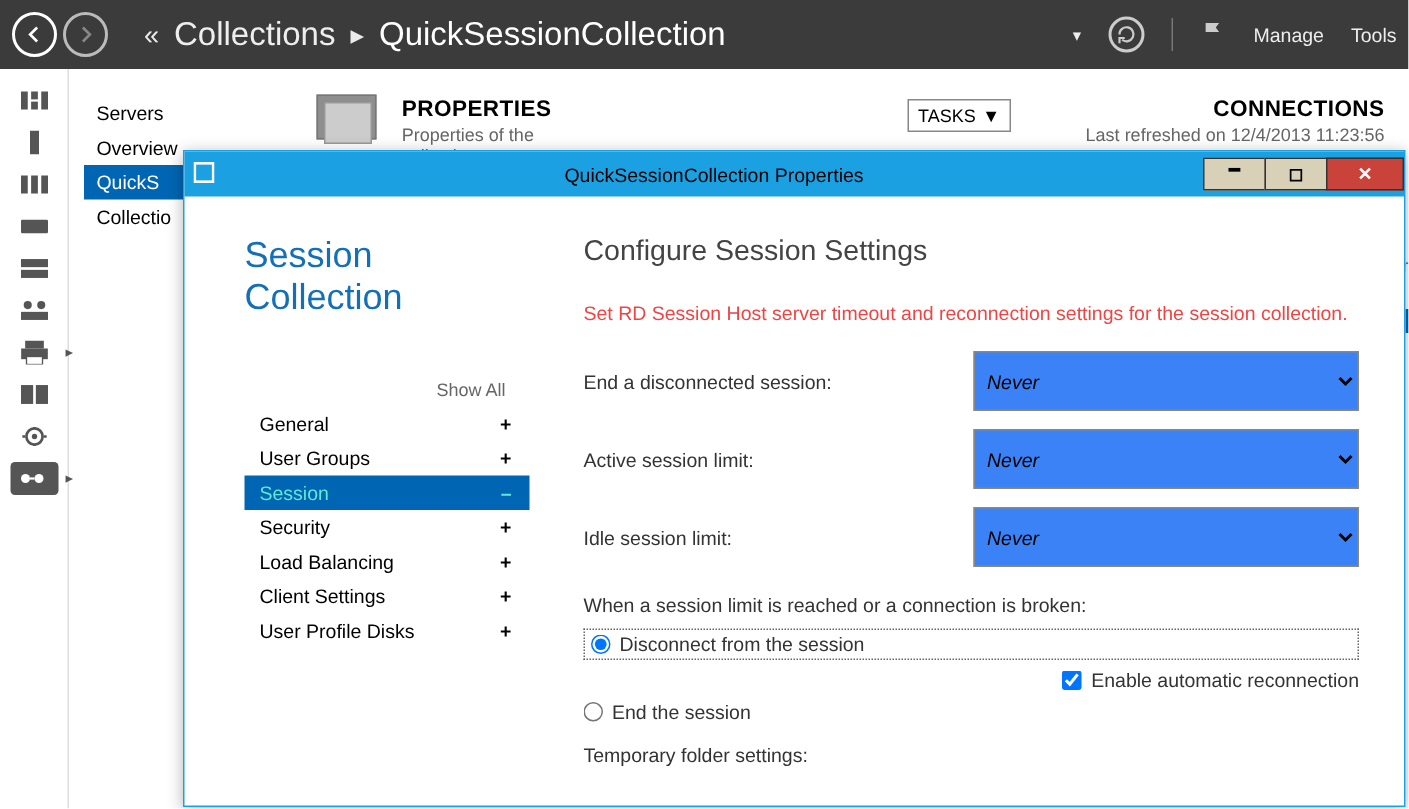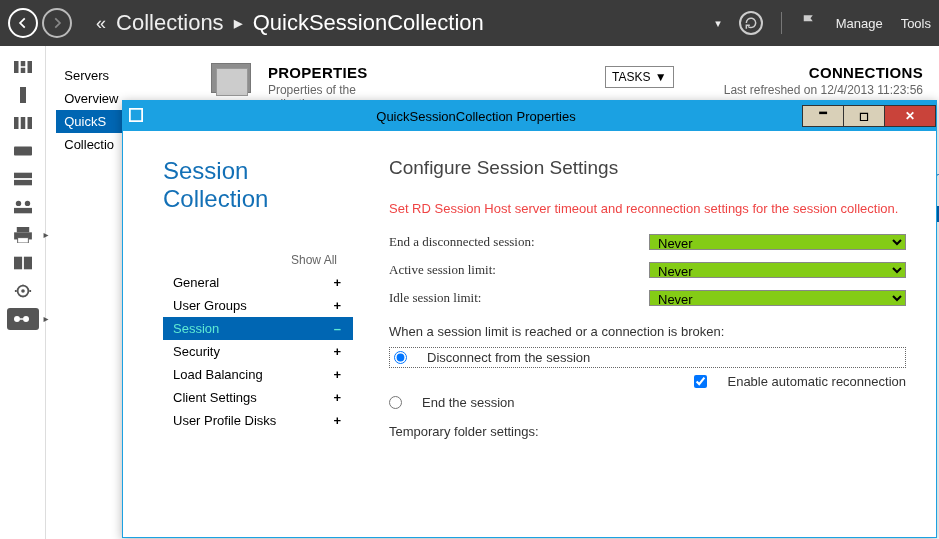--- a/index.html
+++ b/index.html
@@ -55,24 +55,24 @@
 .dlg-heading { font-size: 24px; font-weight: 300; color:#1370b6; margin-bottom: 26px; }
 .showall { text-align:right; font-size:12px; color:#666; padding-right:16px; margin-bottom:4px;margin-top:40px; }
 .cat-list { }
 .cat-item { display:flex; justify-content:space-between; align-items:center; padding: 4px 12px 4px 10px; font-size:13px; cursor:pointer; }
 .cat-item .plus { font-weight:bold; }
 .cat-item.sel { background:#0066b3; color:#5eead4; }
 .dlg-right { flex:1; padding-left: 36px; font-size:13px; color:#333; }
 .dlg-sub-heading { font-size: 19px; font-weight: 300; color:#444; margin-bottom: 22px; }
 .dlg-desc { margin-bottom: 18px; color:#ef4444; }
 .form-row { display:flex; align-items:center; margin-bottom: 12px; }
-.form-row label { width: 260px; font-family: Liberation Serif, serif; }
-.form-row select { flex:1; height:16px; background:#84cc16; border:1px solid #888; font-size:13px; padding:0 4px;}
+.form-row label { width: 260px; }
+.form-row select { flex:1; height:40px; background:#3b82f6; border:1px solid #888; font-size:13px; padding:0 4px;font-style:italic;}
 .group-label { margin: 18px 0 8px 0; }
-.radio-row, .check-row { display:flex; align-items:center; gap:20px; margin: 6px 0 6px 0; }
+.radio-row, .check-row { display:flex; align-items:center; gap:6px; margin: 6px 0 6px 0; }
 .radio-row.sel-dotted { border:1px dotted #666; padding:2px 4px; }
 .check-row.indent { margin-left: 22px; justify-content: flex-end; }
 .bottom-label { margin-top: 14px; }
 
 .side-tag { position:absolute; right:0; top:170px; font-size:12px; color:#1177cc; }
 .side-tag2 { position:absolute; right:0; top:206px; background:#0066b3; color:#fff; font-size:11px; padding:2px 4px;}
 </style>
 </head>
 <body>
 

